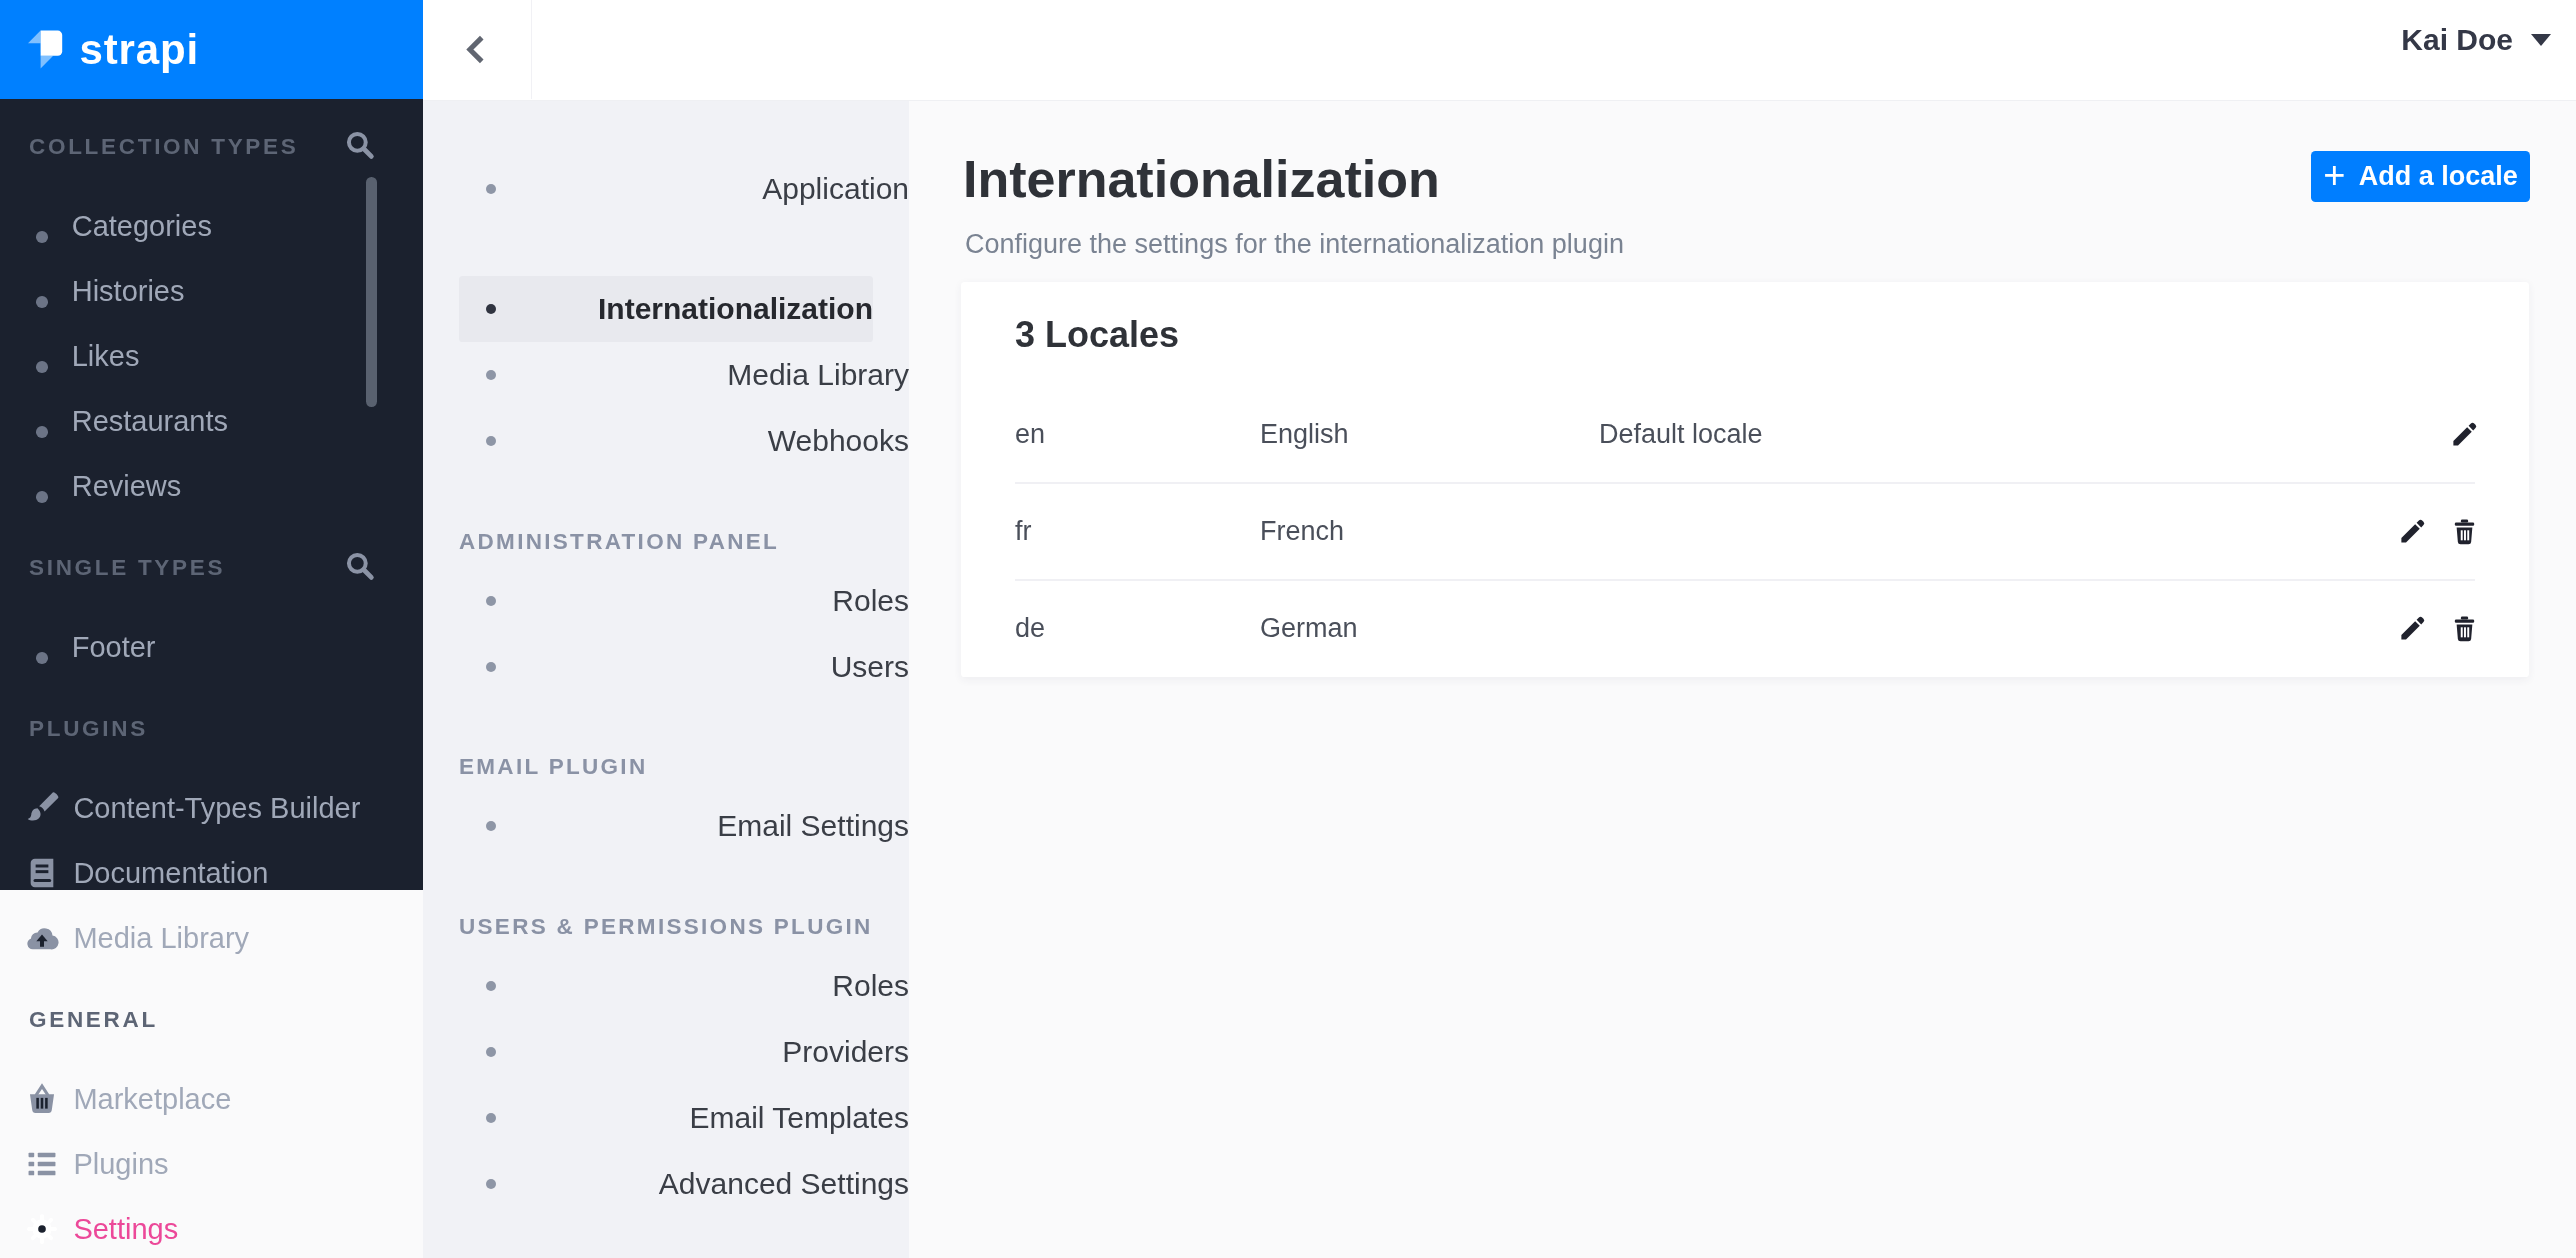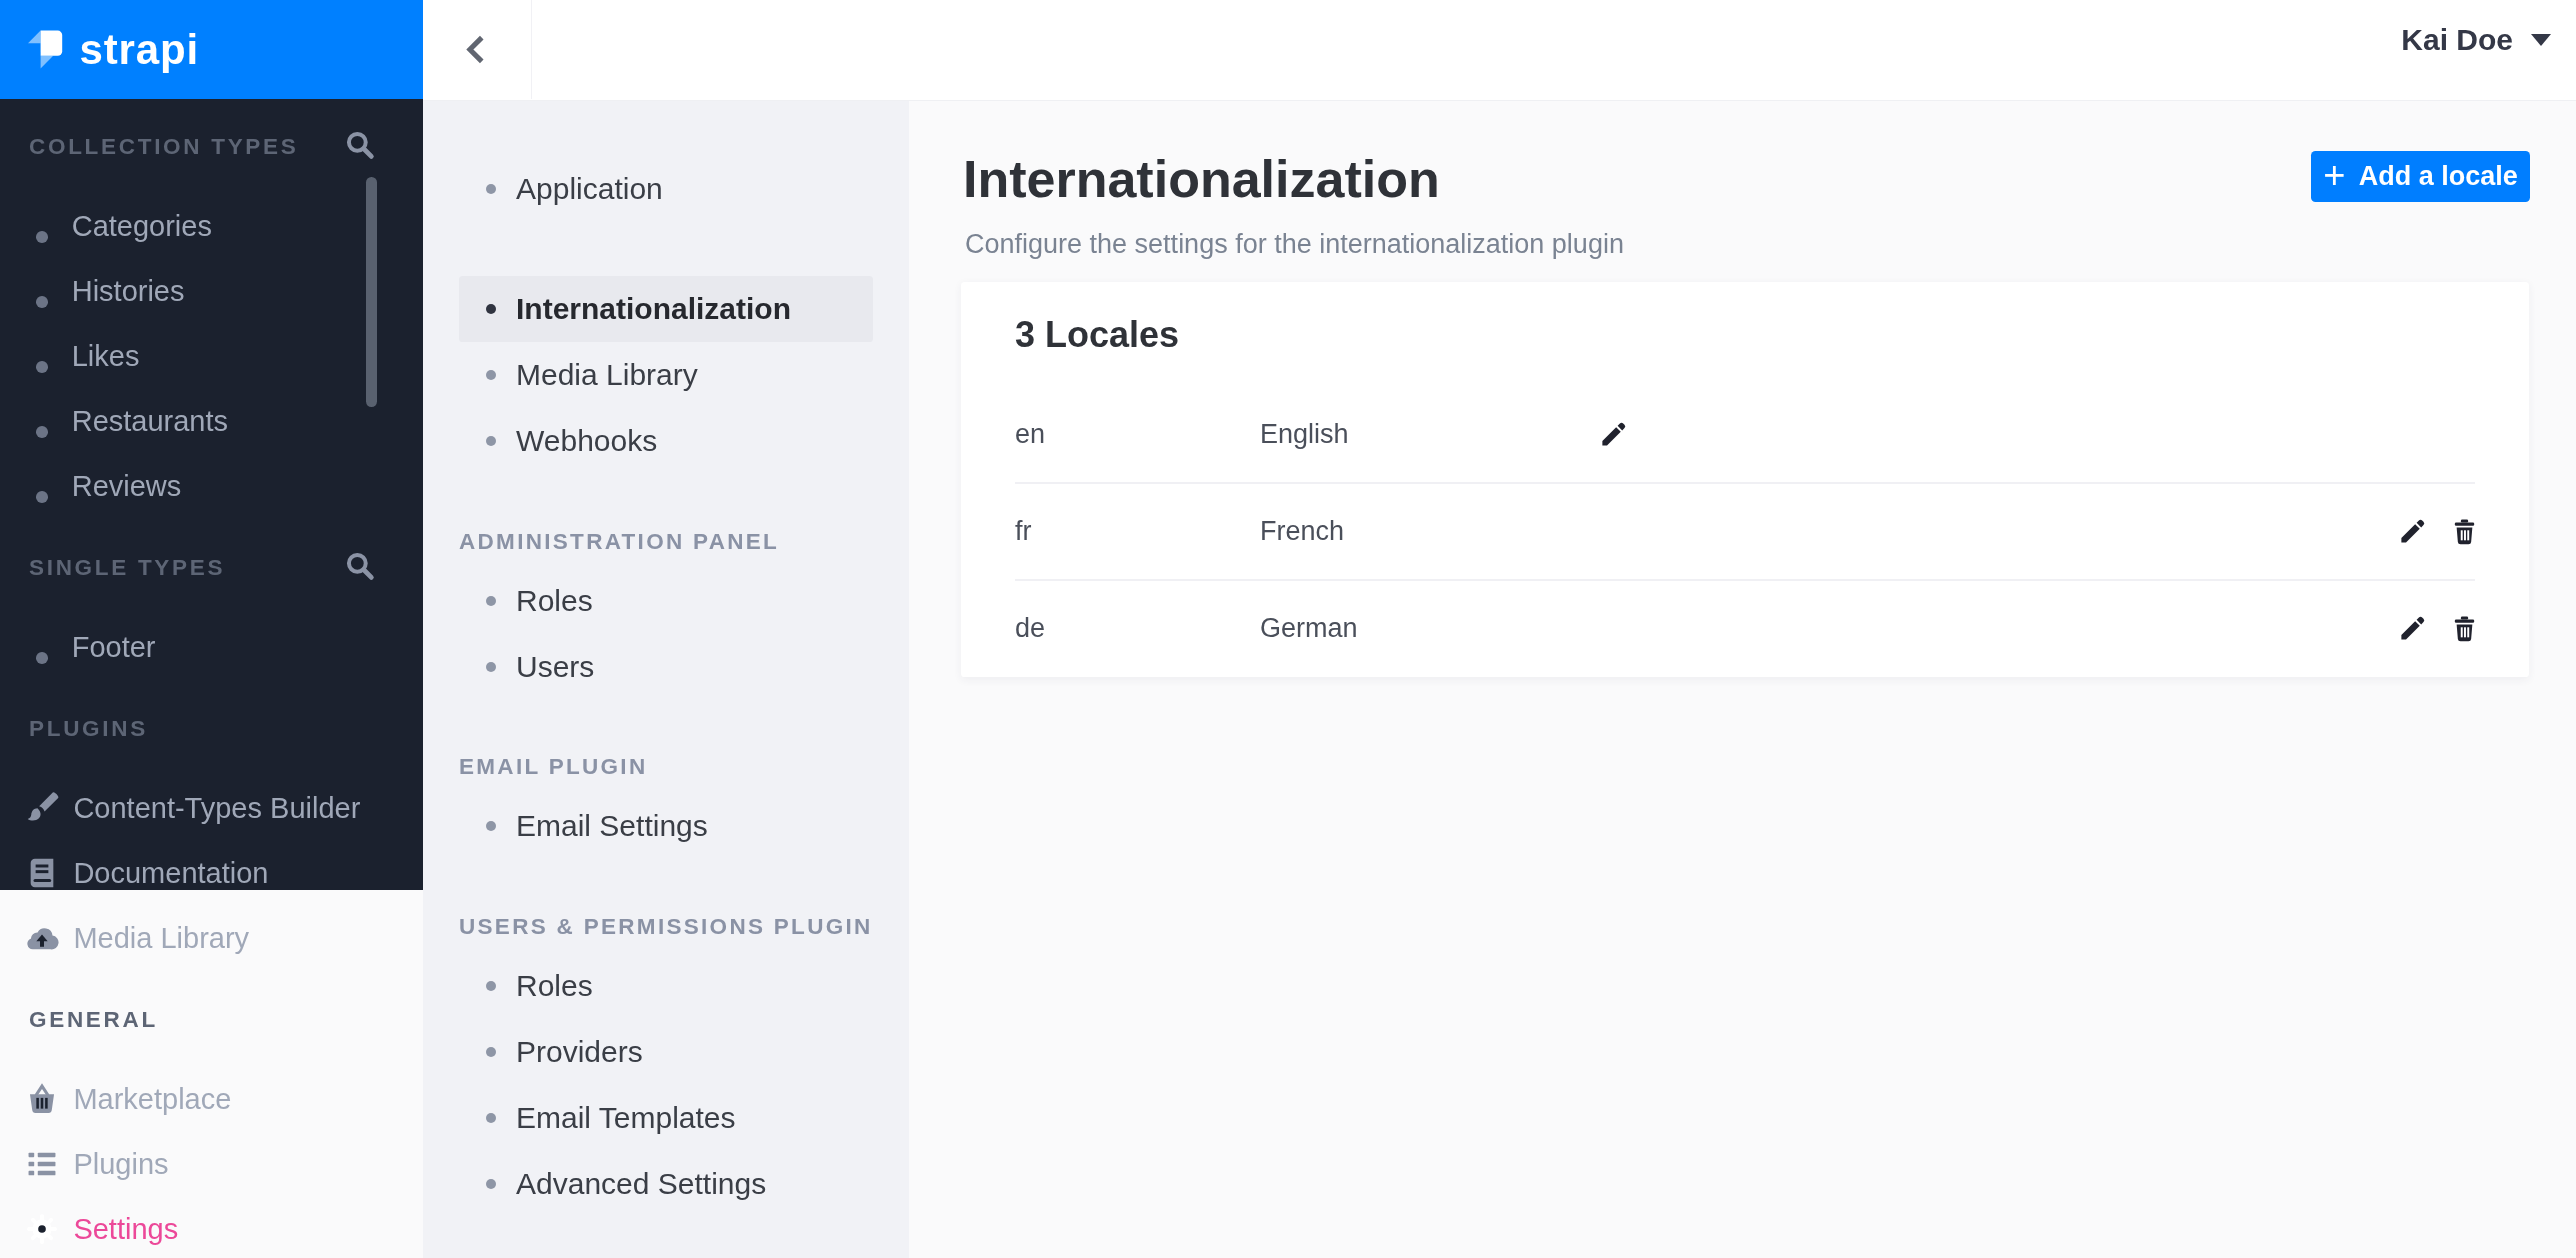--- a/index.html
+++ b/index.html
@@ -77,21 +77,21 @@
     border-top:12.6px solid #343847;
   }
 
   
   #subnav {
     position:absolute; left:423px; top:101px; width:486px; height:1158px;
     background:#f1f2f6; padding-top:55px;
   }
   .sn-item {
     height:66px; display:flex; align-items:center; padding-left:63px;
-    font-size:30px; color:#3a3e46; cursor:pointer; white-space:nowrap;
+    font-size:30px; color:#3a3e46; cursor:pointer; white-space:nowrap;justify-content:space-between;
   }
   .sn-item .bullet {
     width:10px; height:10px; border-radius:50%; background:#8e96a6;
     margin-right:20px; flex:none;
   }
   .sn-item.active {
     background:#e8e9ee; border-radius:3.6px;
     margin:0 36px; padding-left:27px;
     font-weight:700; color:#26282e;
   }
@@ -384,20 +384,21 @@
     <span class="plus">+</span>
     <span class="lbl">Add a locale</span>
   </button>
 
   <div class="card">
     <div class="card-head">3 Locales</div>
 
     <div class="lrow">
       <span class="c-code">en</span>
       <span class="c-name">English</span>
+      <span class="c-status">Default locale</span>
       <span class="actions">
         <span class="act">
           <svg viewBox="0 0 24 24" width="29" height="29" fill="currentColor">
             <path d="M2.8 17.4 14.2 6l3.8 3.8L6.6 21.2H2.8v-3.8Z"></path>
             <path d="M15.4 4.8l1.9-1.9a1.9 1.9 0 0 1 2.7 0l1.1 1.1a1.9 1.9 0 0 1 0 2.7l-1.9 1.9-3.8-3.8Z"></path>
           </svg>
         </span>
       </span>
     </div>
     <div class="divider"></div>

